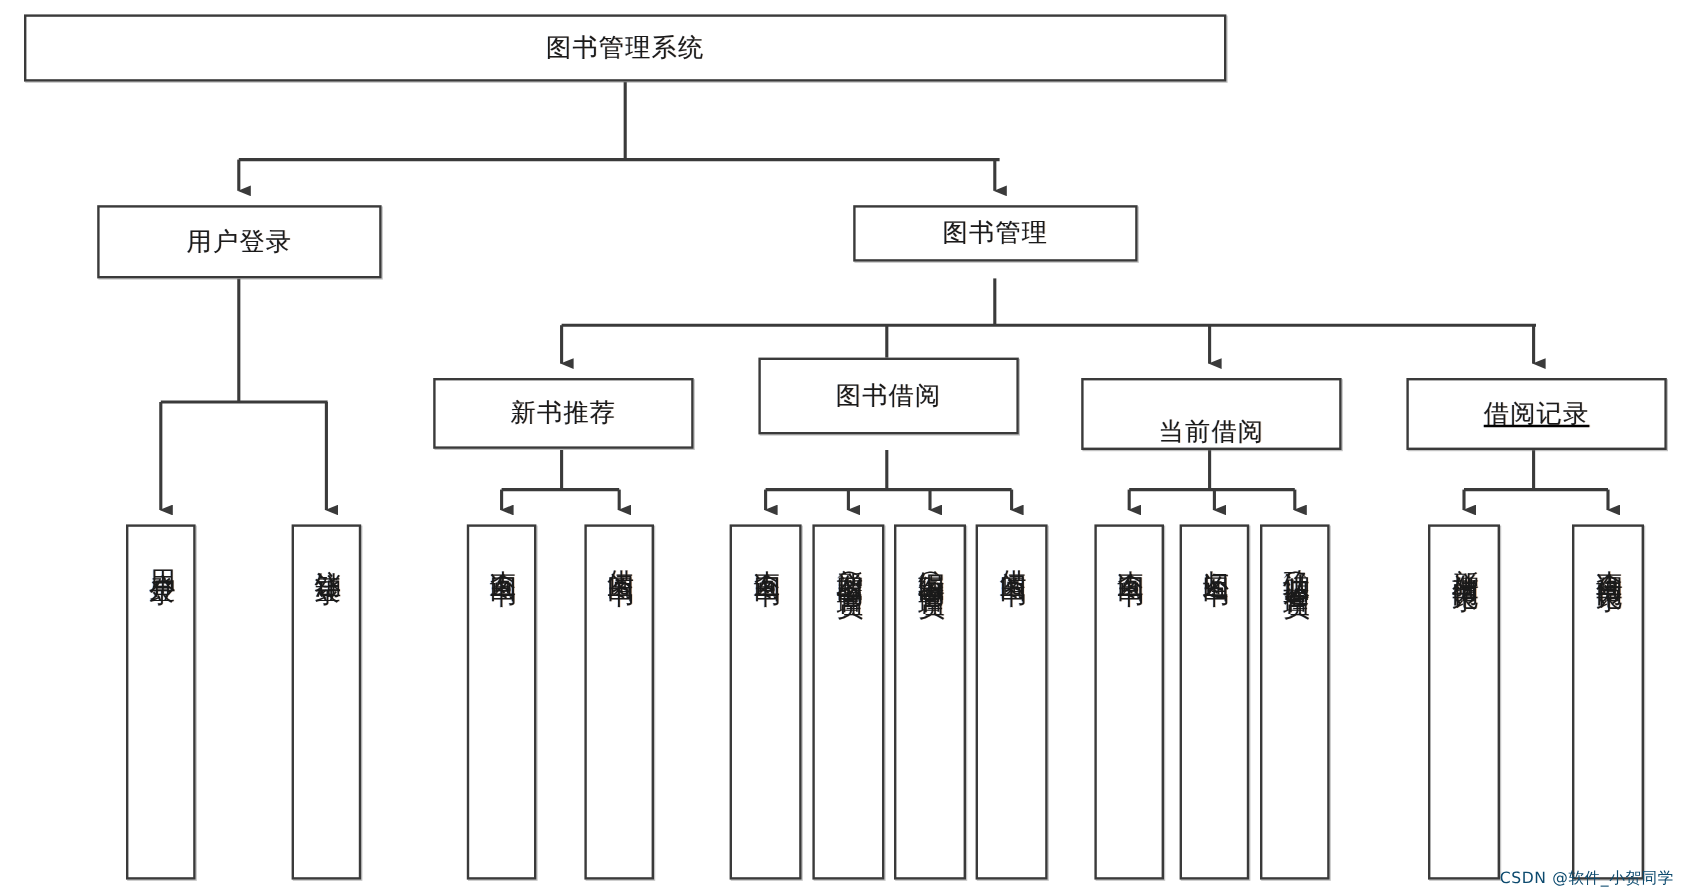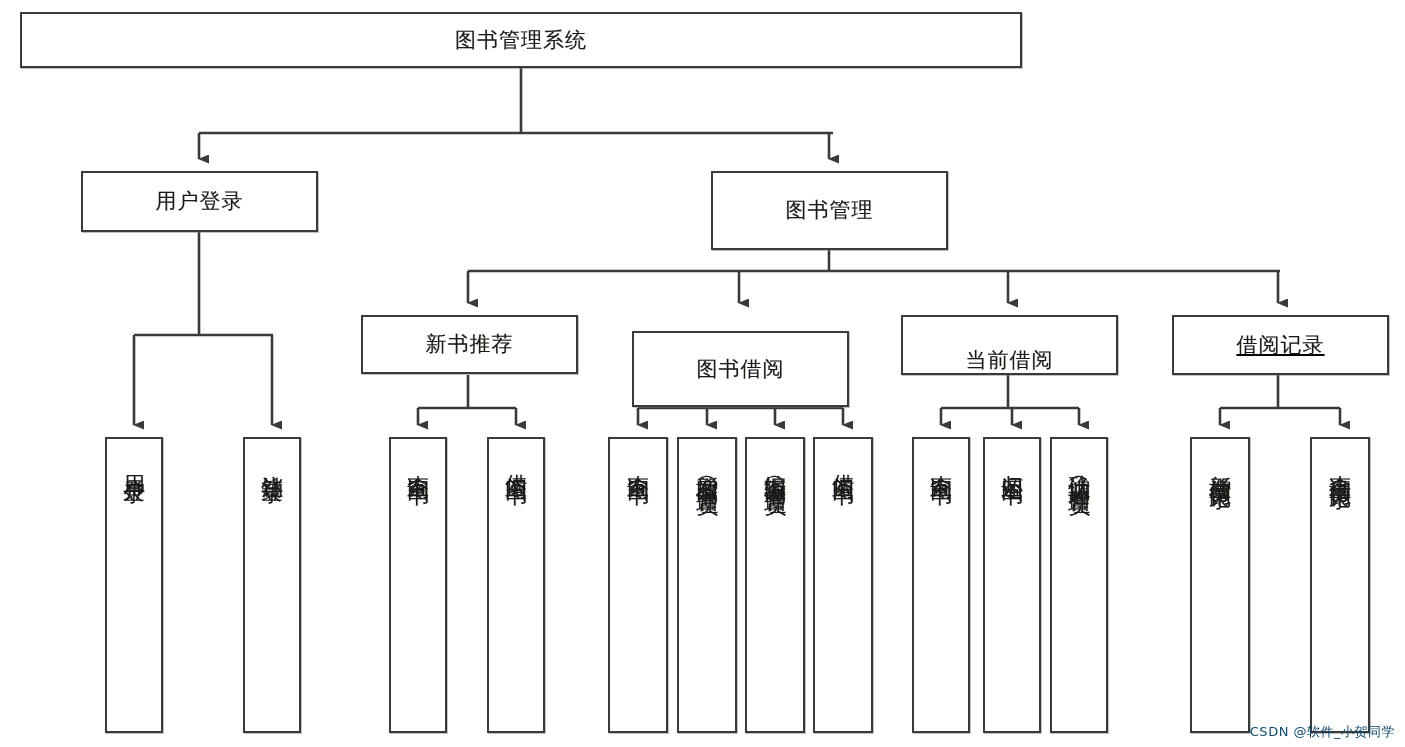--- a/index.html
+++ b/index.html
@@ -108,28 +108,28 @@
     </g>
   </svg>
 
   <div class="node" id="root-node" style="left: 20px; top: 12px; width: 1002px; height: 56px;">
     <span class="label">图书管理系统</span>
   </div>
 
   <div class="node" id="l2-0" style="left: 81px; top: 171px; width: 237px; height: 61px;">
     <span class="label">用户登录</span>
   </div>
-  <div class="node" id="l2-1" style="left: 711px; top: 171px; width: 237px; height: 79px; font-family: Liberation Serif, serif;">
+  <div class="node" id="l2-1" style="left: 711px; top: 171px; width: 237px; height: 47px; font-family: Liberation Serif, serif;">
     <span class="label">图书管理</span>
   </div>
 
   <div class="node" id="l3-0" style="left: 361px; top: 315px; width: 217px; height: 59px;">
     <span class="label">新书推荐</span>
   </div>
-  <div class="node" id="l3-1" style="left: 632px; top: 331px; width: 217px; height: 76px;">
+  <div class="node" id="l3-1" style="left: 632px; top: 298px; width: 217px; height: 64px;">
     <span class="label">图书借阅</span>
   </div>
   <div class="node" id="l3-2" style="left: 901px; top: 315px; width: 217px; height: 60px; align-items: flex-end;">
     <span class="label">当前借阅</span>
   </div>
   <div class="node" id="l3-3" style="left: 1172px; top: 315px; width: 217px; height: 60px; text-decoration: underline;">
     <span class="label">借阅记录</span>
   </div>
 
   <div class="node leaf" id="lf-0" style="left: 105px; top: 437px; width: 58px; height: 296px;">

